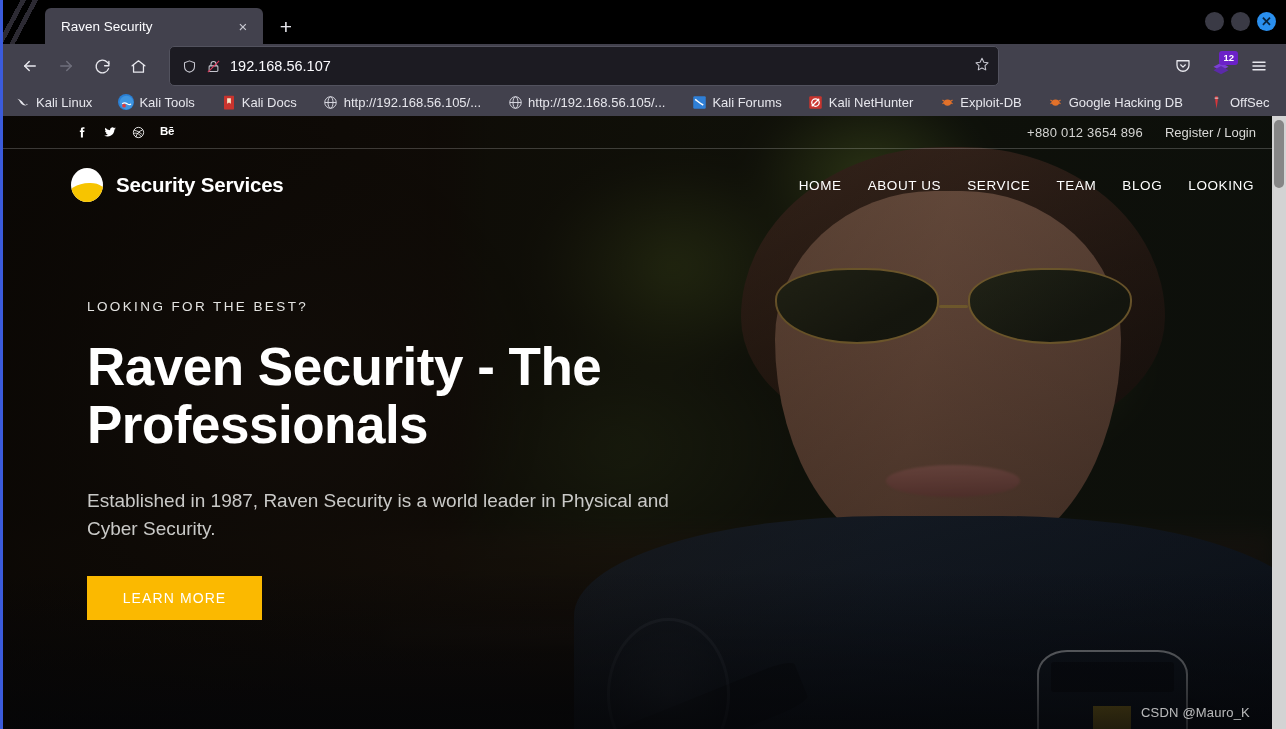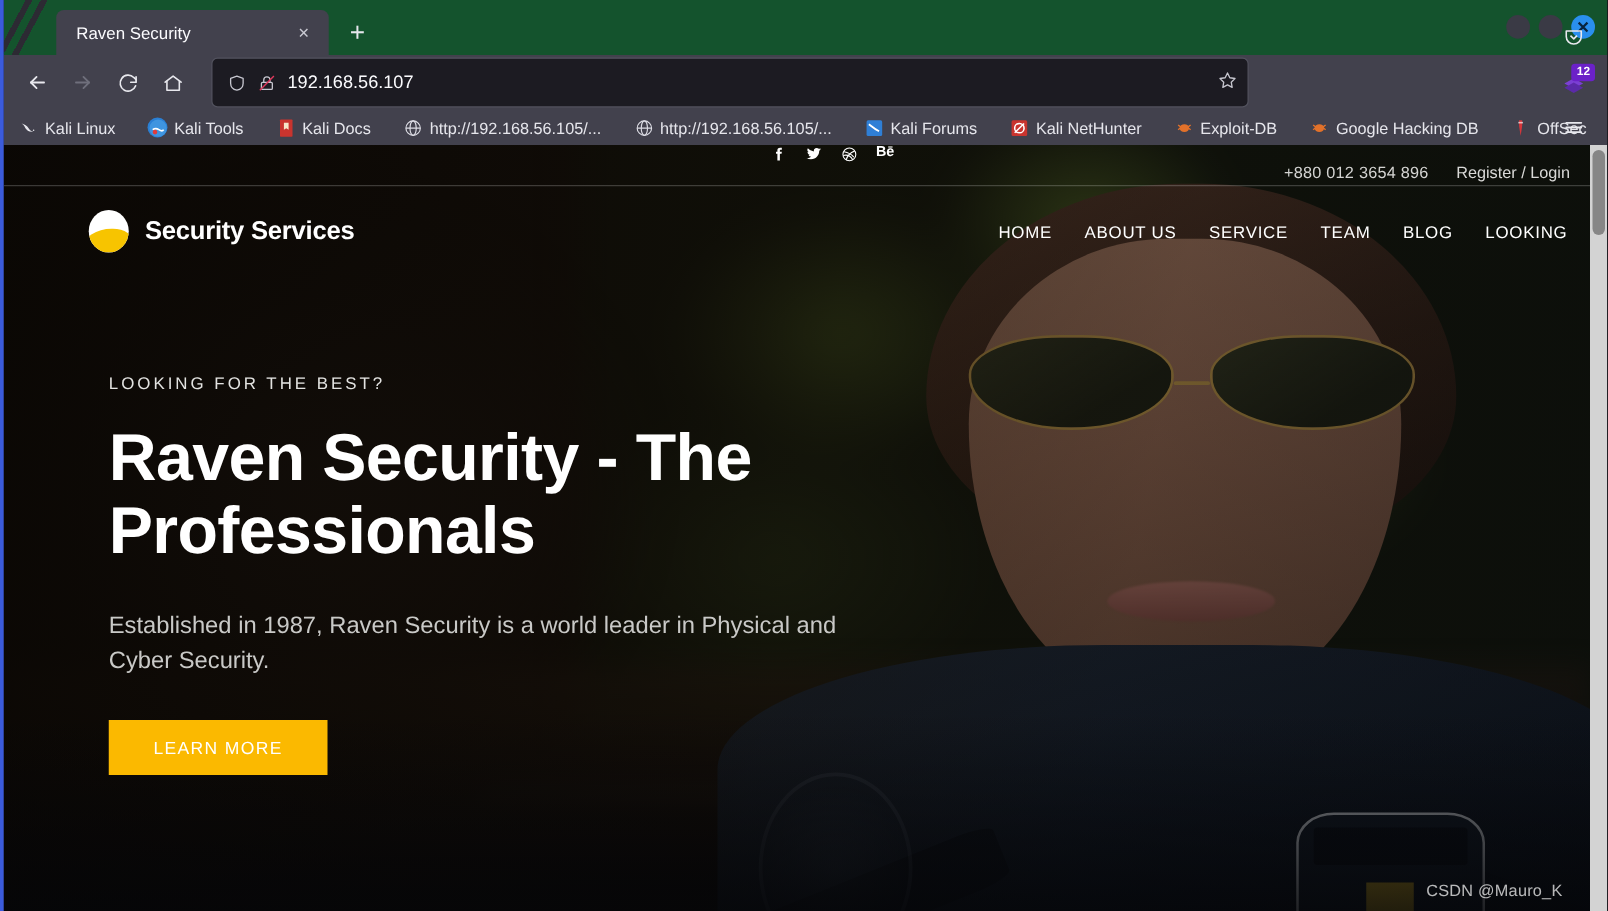--- a/index.html
+++ b/index.html
@@ -18,21 +18,21 @@
     height: 729px;
     background: #1c1b22;
     border-left: 3px solid #3b5bdb;
     overflow: hidden;
   }
 
   
   .tabstrip {
     position: relative;
     height: 44px;
-    background: #14532d;
+    background: #000000;
     display: flex;
     align-items: flex-end;
     padding-left: 10px;
   }
   .tabstrip-bg-art {
     position: absolute;
     left: 0; top: 0;
     width: 44px; height: 44px;
     background:
       linear-gradient(118deg, transparent 0 26%, #2c2a33 26% 34%, transparent 34% 44%,
@@ -143,21 +143,20 @@
     overflow: hidden;
   }
   .urlbar .icon { display: flex; align-items: center; color: #c6c6cf; }
   .star-icon { color: #c6c6cf; cursor: pointer; }
 
   .toolbar-right {
     display: flex;
     align-items: flex-end;
     gap: 4px;
     margin-left: auto;
-    flex-direction: column;
   }
   .ext-wrap { position: relative; width: 34px; height: 32px;
     display:flex; align-items:center; justify-content:center; cursor:pointer; }
   .ext-badge {
     position: absolute;
     top: 1px; right: 0px;
     background: #6b21c8;
     color: #fff;
     font-size: 9.5px;
     font-weight: 700;
@@ -354,21 +353,20 @@
 
   
   .site-topbar {
     position: relative;
     height: 33px;
     display: flex;
     align-items: center;
     padding: 0 16px 0 72px;
     border-bottom: 1px solid rgba(255,255,255,0.20);
     z-index: 4;
-    flex-direction: column;
   }
   .socials { display: flex; align-items: center; gap: 15px; }
   .soc {
     color: #ffffff;
     font-size: 12.5px;
     line-height: 1;
     cursor: pointer;
     display: flex; align-items: center;
   }
   .soc-be { font-weight: 700; font-size: 11.5px; letter-spacing: -.2px; }

